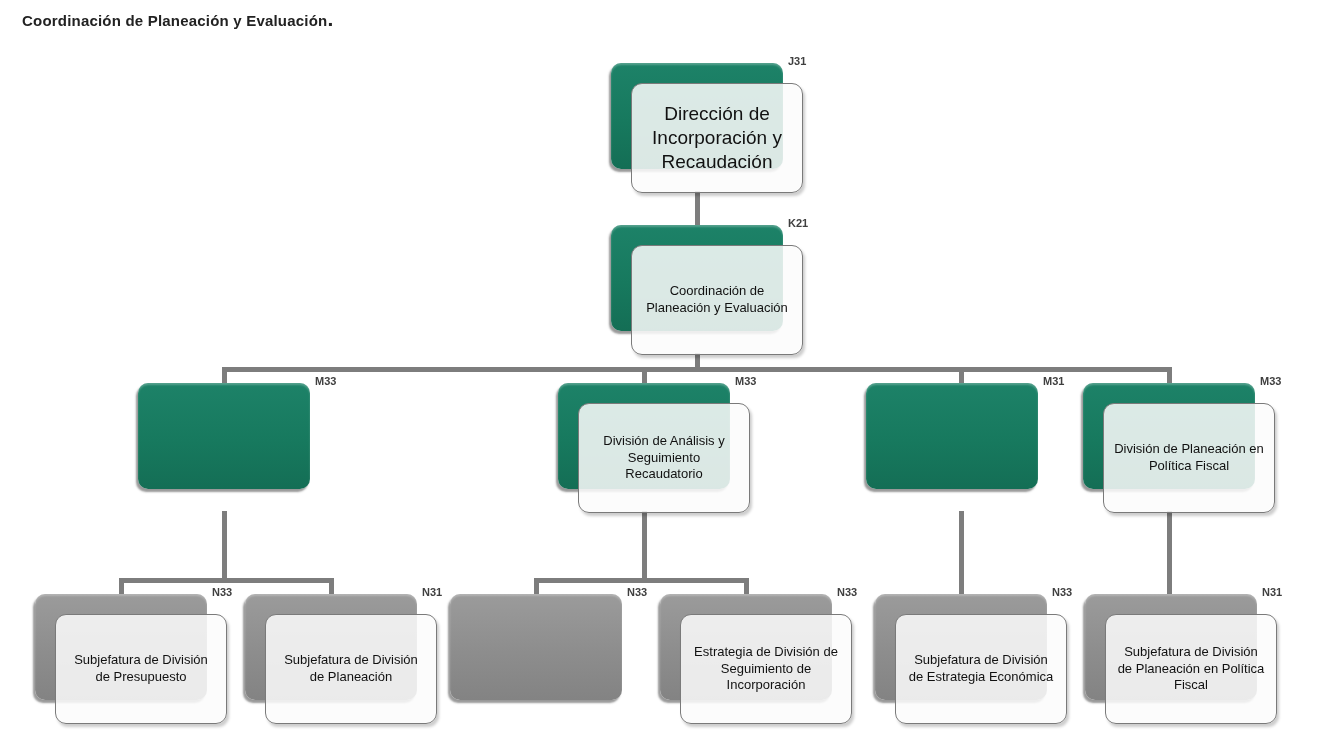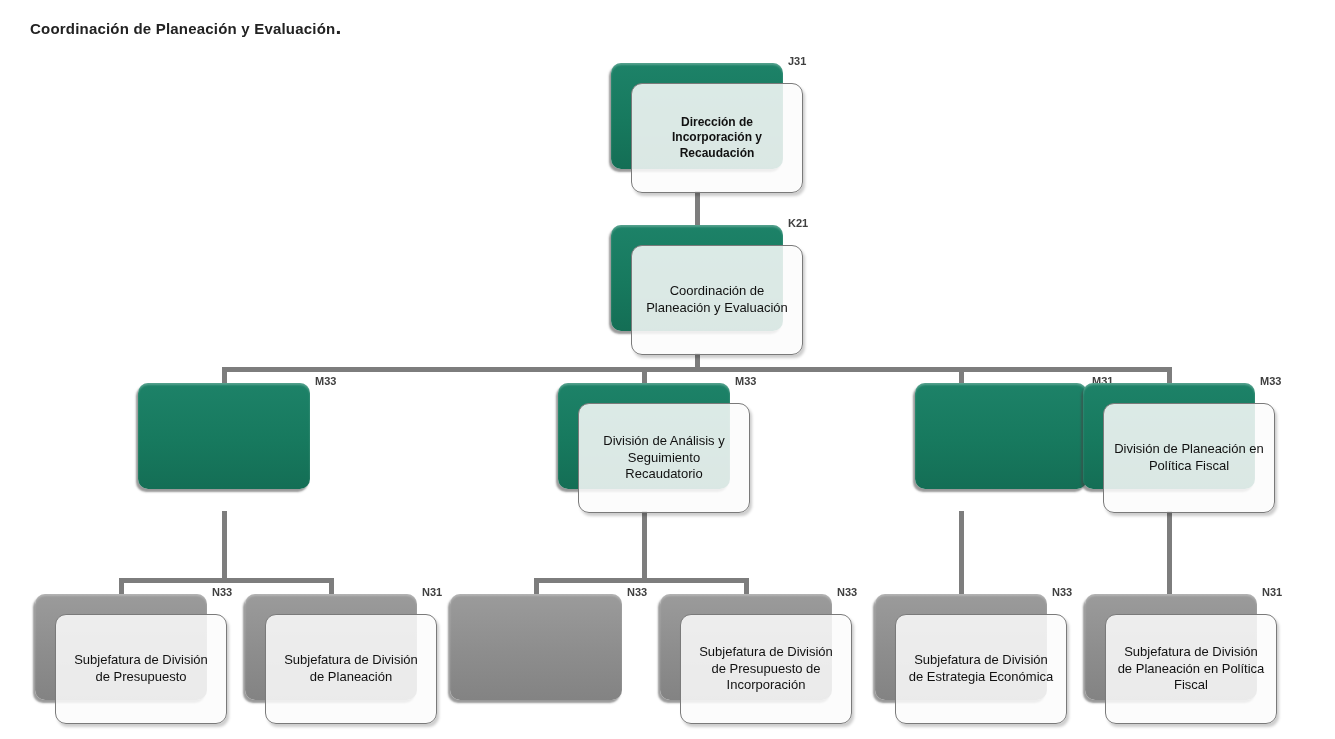--- a/index.html
+++ b/index.html
@@ -1,33 +1,33 @@
 <!DOCTYPE html>
 <html><head>
 <meta charset="utf-8">
 <style>
   html,body{margin:0;padding:0;background:#ffffff;}
   body{font-family:"Liberation Sans","DejaVu Sans",sans-serif;}
   .canvas{position:relative;width:1335px;height:739px;overflow:hidden;background:#ffffff;}
-  .page-title{position:absolute;left:22px;top:12px;margin:8px;font-size:15px;font-weight:bold;color:#222;letter-spacing:.2px;}
+  .page-title{position:absolute;left:22px;top:12px;margin:0;font-size:15px;font-weight:bold;color:#222;letter-spacing:.2px;}
   .page-title .dot{font-size:21px;font-weight:bold;line-height:0;}
   
   .seg{position:absolute;background:#7d7d7d;}
   
   .node{position:absolute;width:192px;height:130px;}
   .back{position:absolute;left:0;top:0;width:172px;height:106px;border-radius:10px;
         box-shadow:-2px 3px 2px rgba(70,70,70,.55), inset 0 2px 2px rgba(255,255,255,.25);}
   .node.green .back{background:linear-gradient(180deg,#1d8268 0%,#17795e 55%,#146e55 100%);}
   .node.gray  .back{background:linear-gradient(180deg,#9b9b9b 0%,#8d8d8d 55%,#838383 100%);}
   .front{position:absolute;left:20px;top:20px;width:172px;height:110px;border-radius:11px;
          background:rgba(251,252,251,.86);border:1.6px solid #7a7a7a;
          box-shadow:2px 3px 3px rgba(0,0,0,.20);
          display:flex;align-items:center;justify-content:center;box-sizing:border-box;padding:6px 10px;}
   .front .lbl{font-size:13px;line-height:1.28;color:#111;text-align:center;}
-  .node.bold .front .lbl{font-weight:bold;font-size:12px;}
+  .node.bold .front .lbl{font-weight:normal;font-size:19px;}
   .code{position:absolute;left:177px;top:-8px;font-size:11px;font-weight:bold;color:#3f3f3f;white-space:nowrap;}
 </style>
 </head>
 <body>
 
 <div class="canvas">
   <h1 class="page-title"><span>Coordinación de Planeación y Evaluación</span><span class="dot">.</span></h1>
   <div id="connectors">
       <div class="seg" style="left: 695px; top: 191px; width: 5px; height: 38px;"></div>
       <div class="seg" style="left: 695px; top: 353px; width: 5px; height: 19px;"></div>
@@ -66,21 +66,21 @@
         <div class="back"></div>
         <div class="code">M33</div>
       </div>
       <div class="node green" style="left: 558px; top: 383px;">
         <div class="back"></div>
         <div class="code">M33</div>
         <div class="front">
           <span class="lbl">División de Análisis y Seguimiento Recaudatorio</span>
         </div>
       </div>
-      <div class="node green" style="left: 915px; top: 383px;">
+      <div class="node green" style="left: 866px; top: 383px;">
         <div class="back"></div>
         <div class="code">M31</div>
       </div>
       <div class="node green" style="left: 1083px; top: 383px;">
         <div class="back"></div>
         <div class="code">M33</div>
         <div class="front">
           <span class="lbl">División de Planeación en Política Fiscal</span>
         </div>
       </div>
@@ -99,21 +99,21 @@
         </div>
       </div>
       <div class="node gray" style="left: 450px; top: 594px;">
         <div class="back"></div>
         <div class="code">N33</div>
       </div>
       <div class="node gray" style="left: 660px; top: 594px;">
         <div class="back"></div>
         <div class="code">N33</div>
         <div class="front">
-          <span class="lbl">Subjefatura de División de Presupuesto de Incorporación</span>
+          <span class="lbl">Estrategia de División de Seguimiento de Incorporación</span>
         </div>
       </div>
       <div class="node gray" style="left: 875px; top: 594px;">
         <div class="back"></div>
         <div class="code">N33</div>
         <div class="front">
           <span class="lbl">Subjefatura de División de Estrategia Económica</span>
         </div>
       </div>
       <div class="node gray" style="left: 1085px; top: 594px;">

